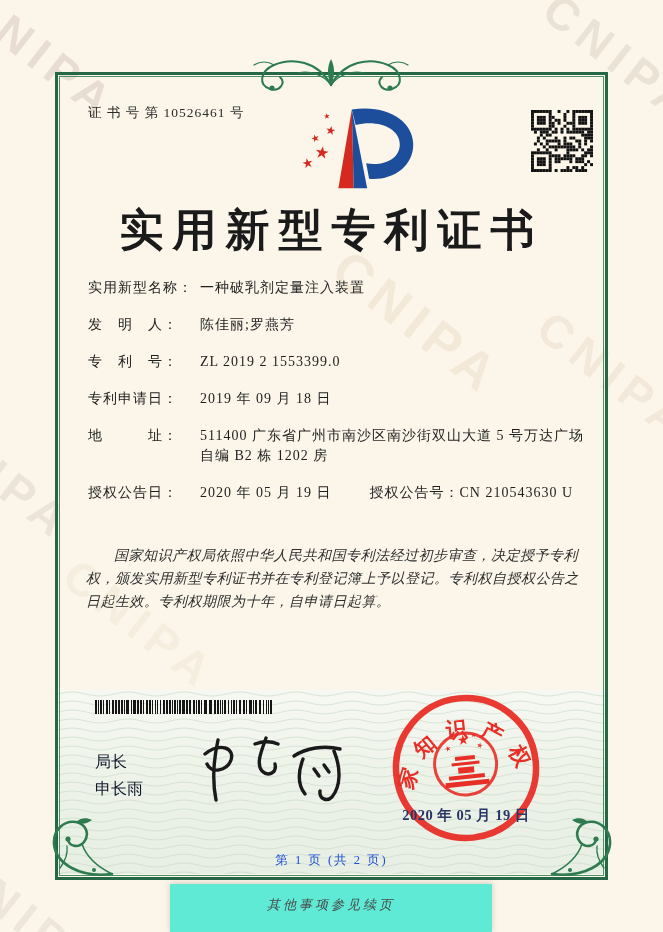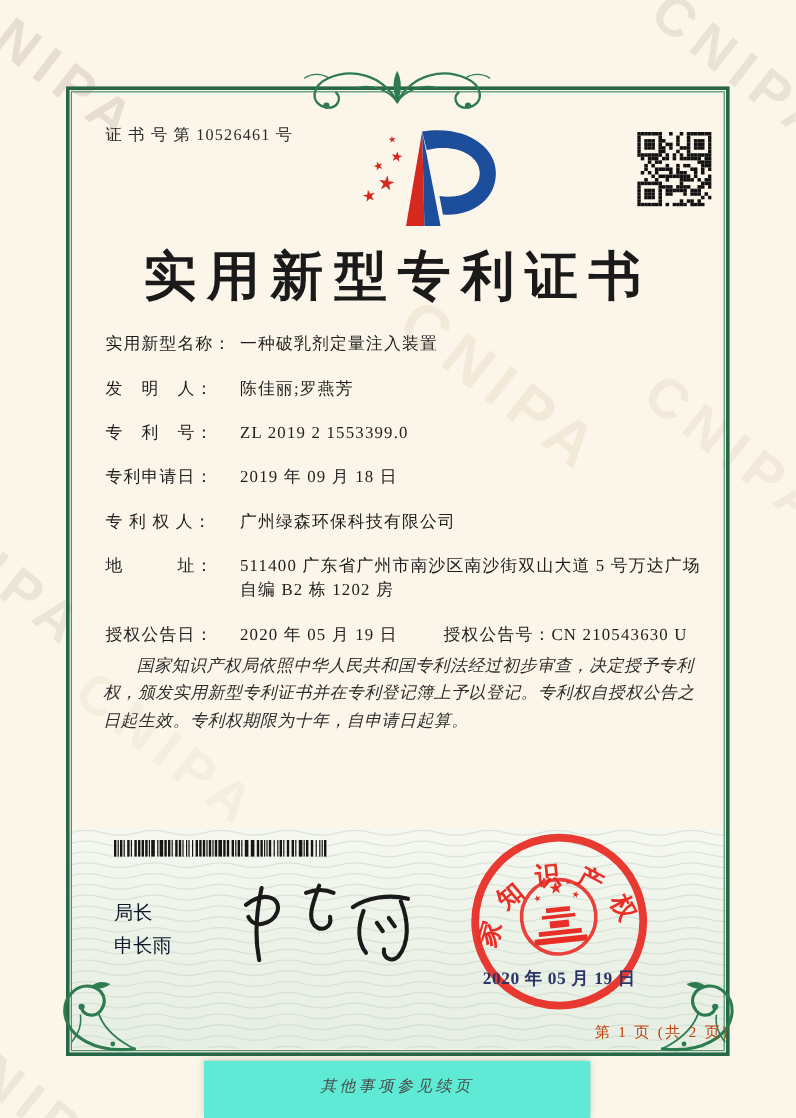--- a/index.html
+++ b/index.html
@@ -61,22 +61,22 @@
   .barcode{position:absolute;left:95px;top:700px;z-index:4;}
   .director{position:absolute;left:95px;top:748px;z-index:4;
     font-family:"Liberation Sans","DejaVu Sans",sans-serif;font-size:16px;line-height:27px;color:#0f172a;}
   .signature{position:absolute;left:198px;top:728px;z-index:5;}
   .seal{position:absolute;left:386px;top:688px;z-index:4;opacity:.95;}
   .seal svg{transform:rotate(-6deg);}
   .seal-date{
     position:absolute;left:382px;top:806px;width:168px;z-index:5;text-align:center;
     font-size:14.5px;font-weight:700;letter-spacing:.5px;color:#2a3564;
   }
-  .page-info{position:absolute;left:55px;width:553px;top:852px;z-index:4;text-align:right;
-    font-size:12.5px;letter-spacing:2px;color:#c2410c;}
+  .page-info{position:absolute;left:55px;width:553px;top:852px;z-index:4;text-align:center;
+    font-size:12.5px;letter-spacing:2px;color:#1d4ed8;}
   .strip{
     position:absolute;left:170px;top:884px;width:322px;height:48px;z-index:4;
     background:#5eead4;box-shadow:0 -1px 6px rgba(90,80,60,.25);text-align:center;
   }
   .strip .note{
     margin-top:12px;display:inline-block;font-style:italic;font-size:13px;
     letter-spacing:3px;color:#4a4a4a;
   }
 </style>
 </head>
@@ -428,24 +428,20 @@
   </div>
   <div class="frow">
     <span class="flabel">专　利　号：</span>
     <span class="fvalue">ZL 2019 2 1553399.0</span>
   </div>
   <div class="frow">
     <span class="flabel">专利申请日：</span>
     <span class="fvalue">2019 年 09 月 18 日</span>
   </div>
   <div class="frow">
-    <span class="flabel">专 利 权 人：</span>
-    <span class="fvalue">广州绿森环保科技有限公司</span>
-  </div>
-  <div class="frow">
     <span class="flabel">地　　　址：</span>
     <span class="fvalue">
       <span>511400 广东省广州市南沙区南沙街双山大道 5 号万达广场</span><br>
       <span class="addr2">自编 B2 栋 1202 房</span>
     </span>
   </div>
   <div class="frow">
     <span class="flabel">授权公告日：</span>
     <span class="fvalue">2020 年 05 月 19 日</span>
     <span class="grant-pair2">

